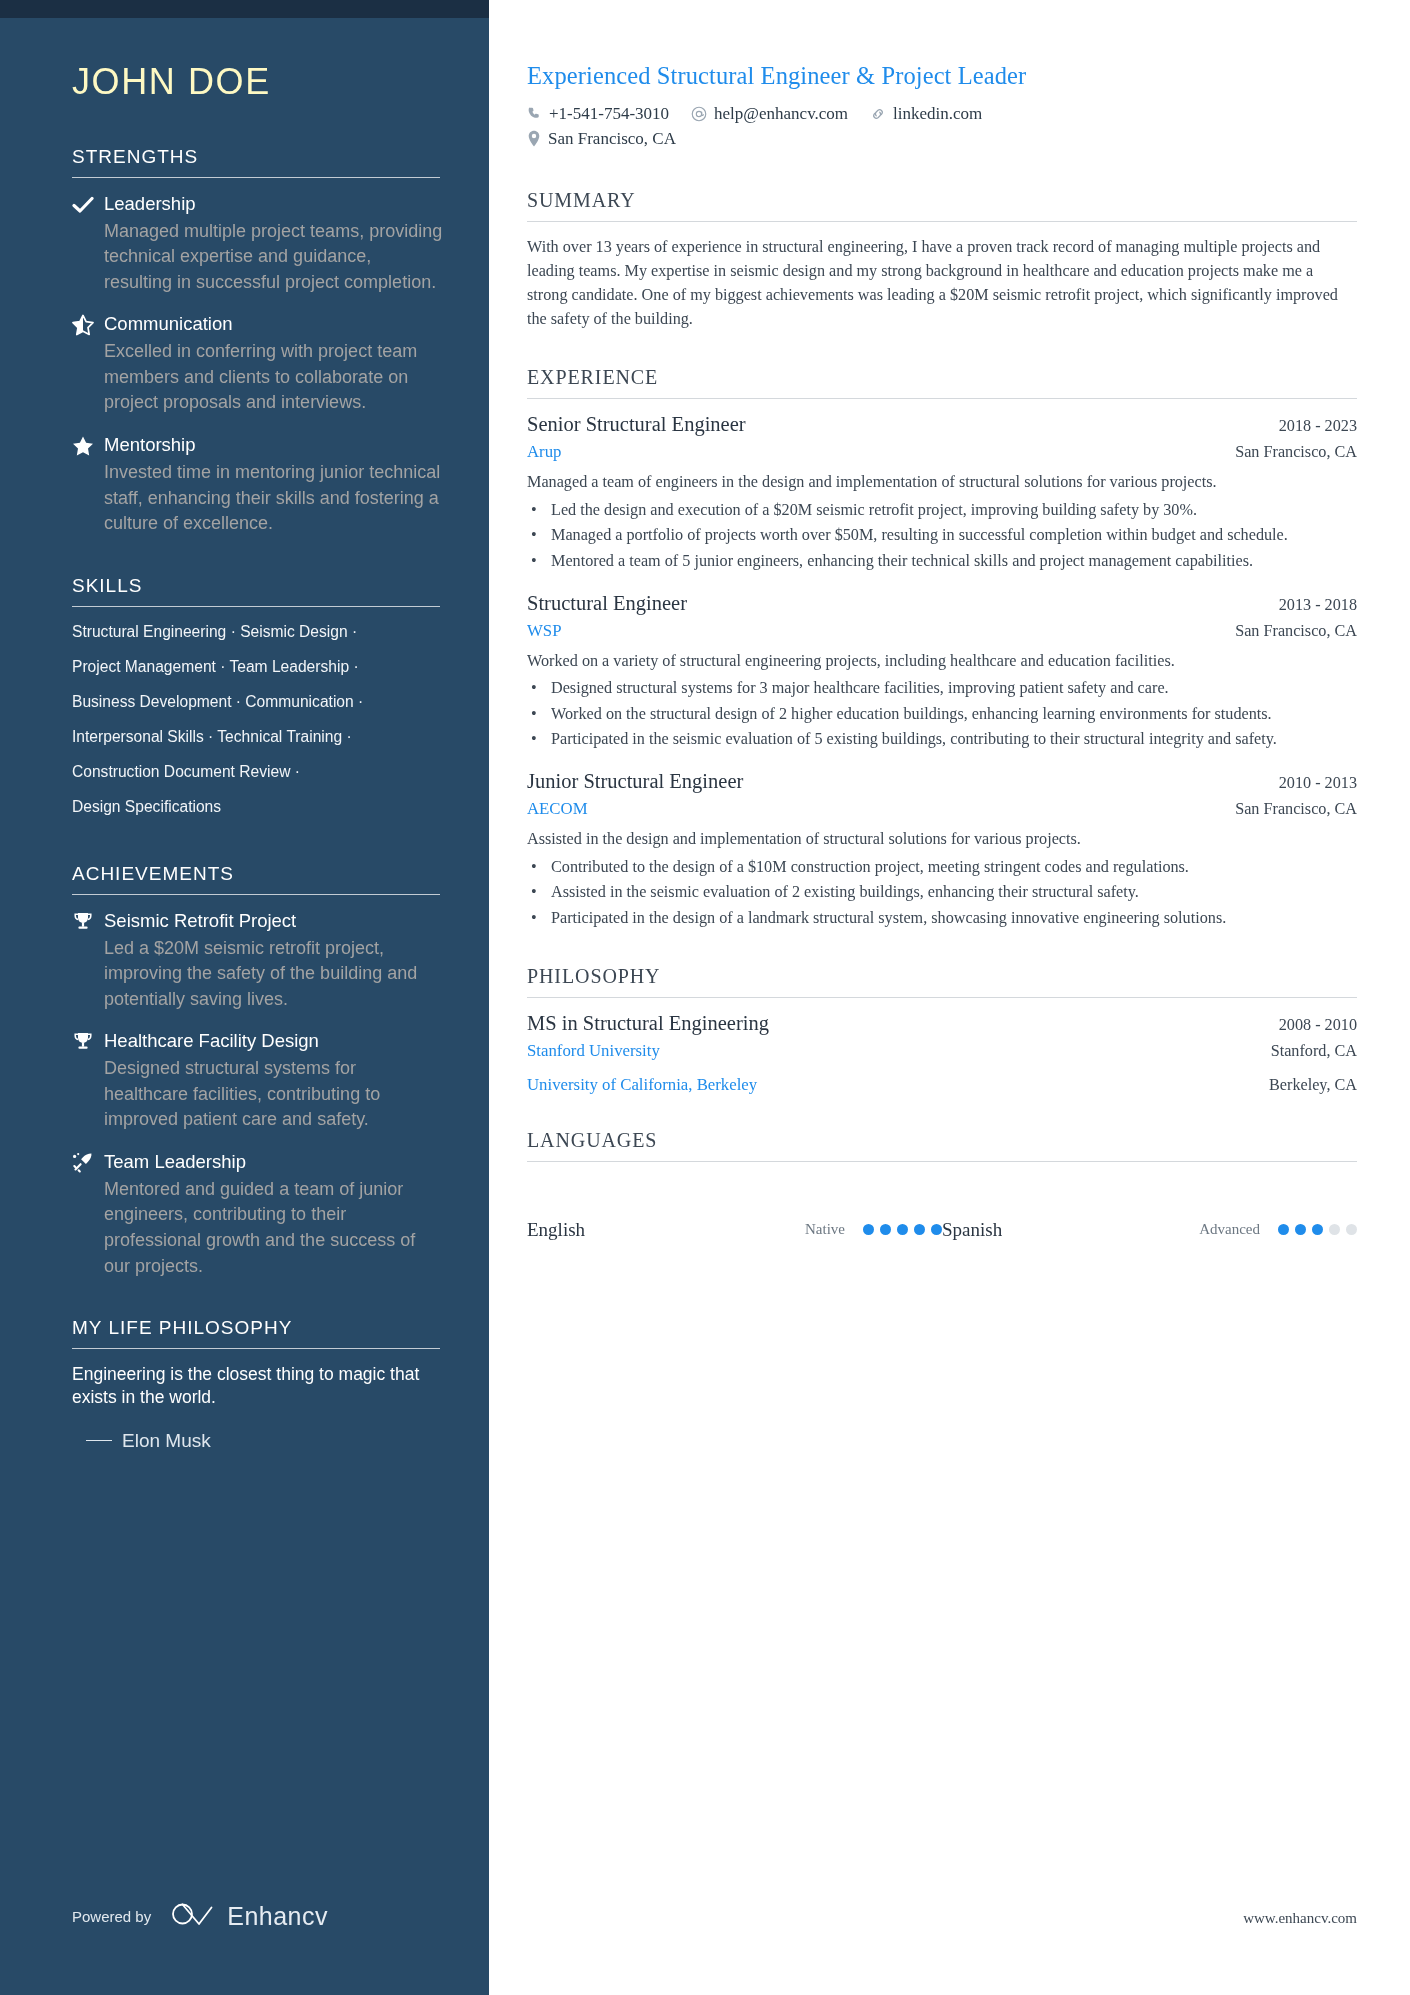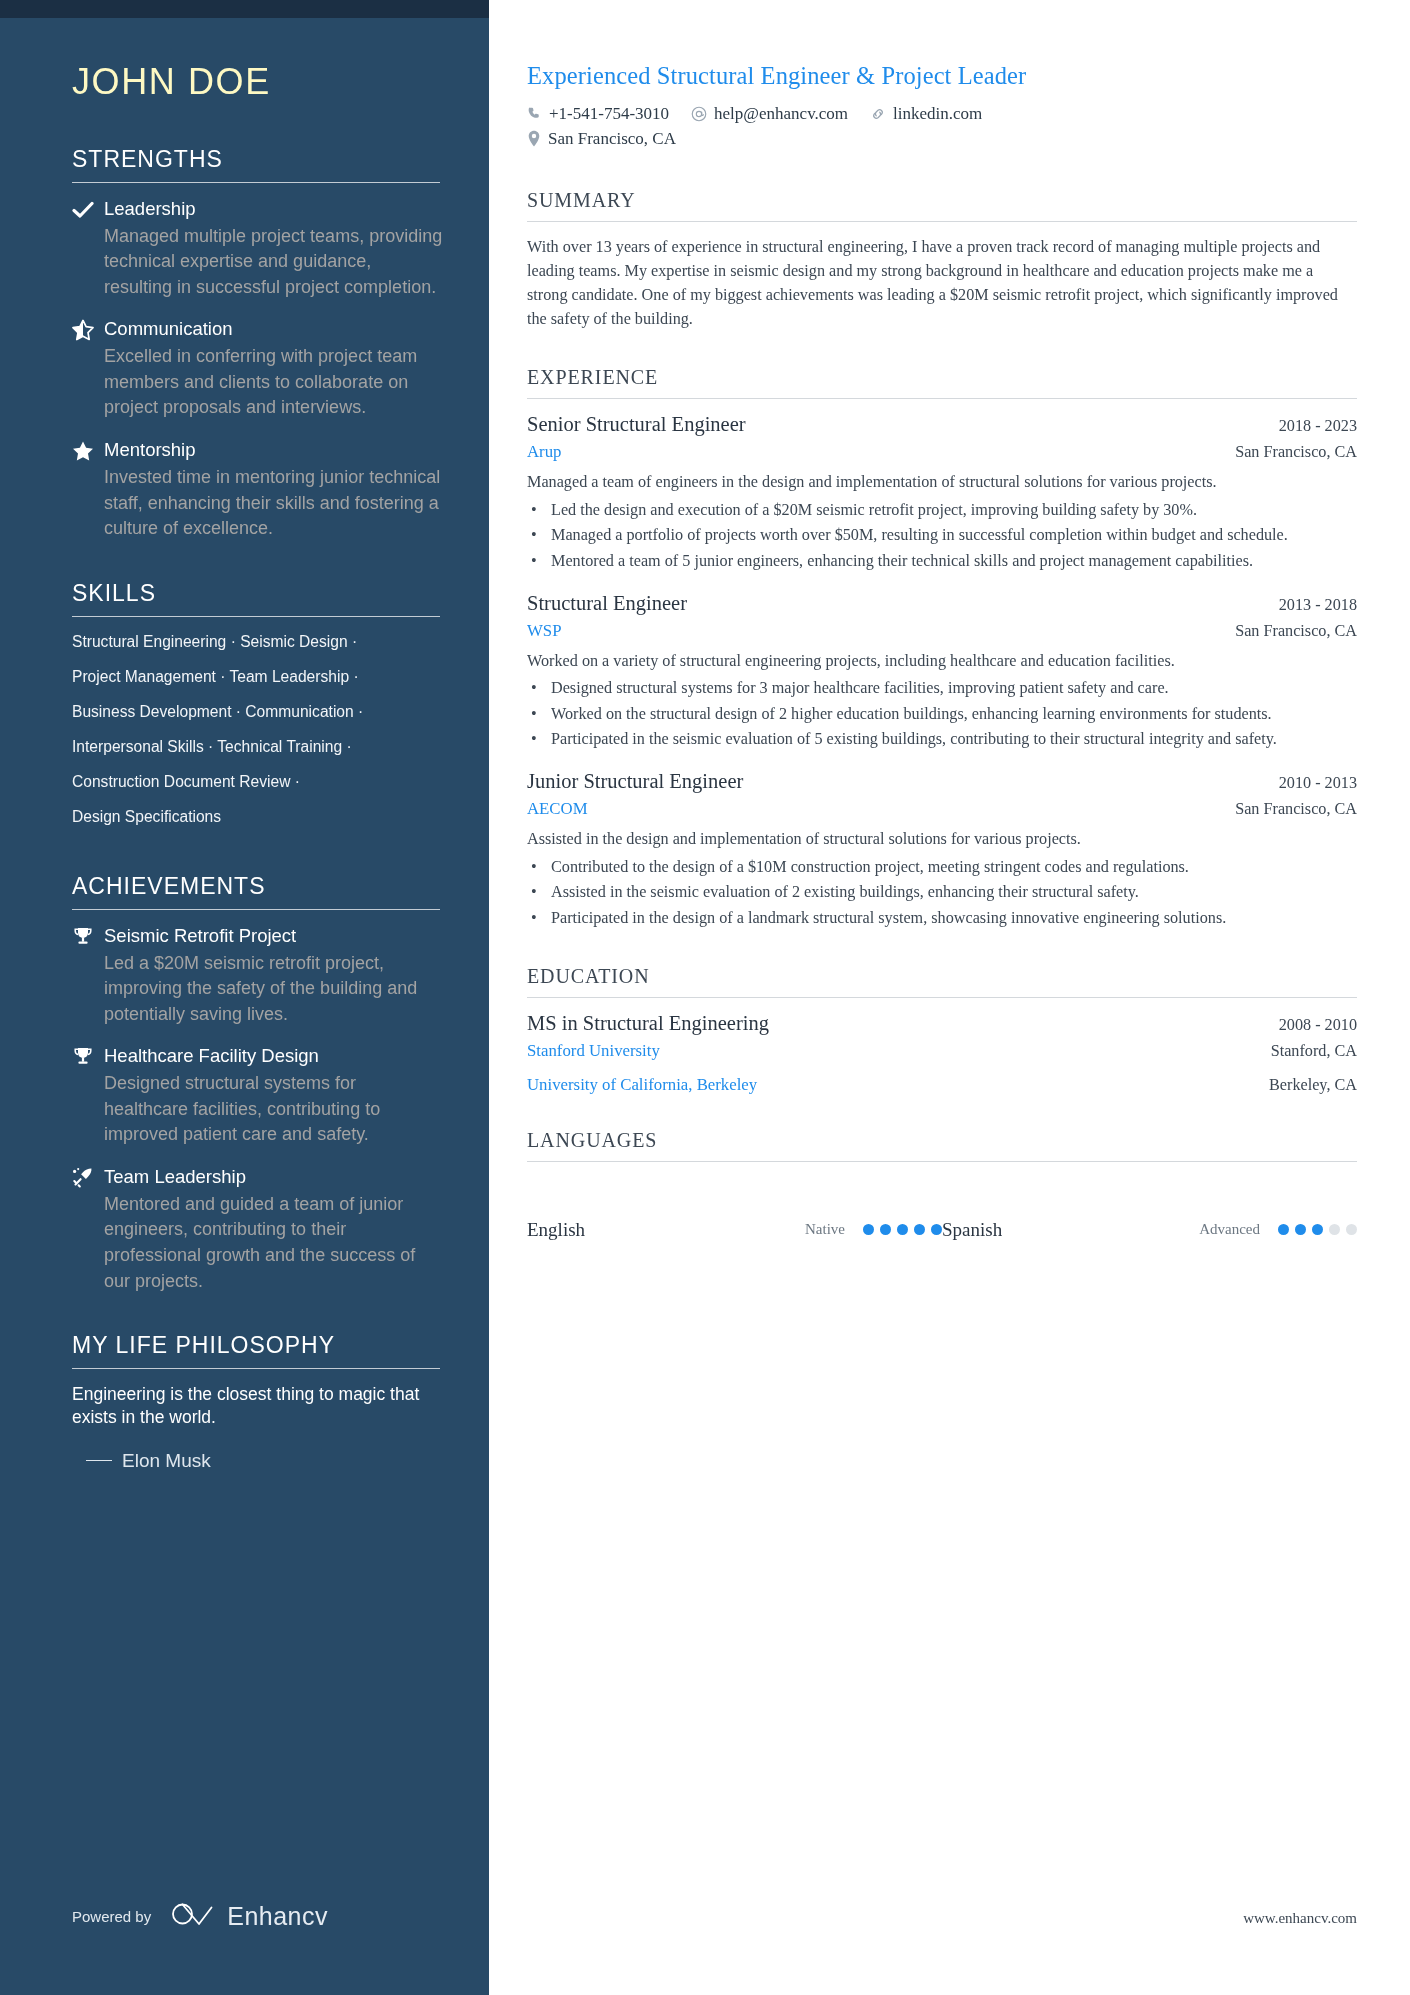--- a/index.html
+++ b/index.html
@@ -45,21 +45,21 @@
     font-size: 36px;
     font-weight: 400;
     letter-spacing: 1.6px;
     color: #fef9c3;
     line-height: 1.1;
   }
 
   .side-section { margin-top: 44px; }
   .side-section.tight { margin-top: 38px; }
   .side-section-title {
-    font-size: 23px;
+    font-size: 19px;
     font-weight: 400;
     letter-spacing: 1.0px;
     color: #ffffff;
     padding-bottom: 9px;
   }
   .side-rule {
     height: 1px;
     background: #ffffff;
     opacity: .72;
     width: 368px;
@@ -559,21 +559,21 @@
               <div class="bullet">
                 <span class="bullet-dot">•</span>
                 <span class="bullet-text">Participated in the design of a landmark structural system, showcasing innovative engineering solutions.</span>
               </div>
             </div>
           </div>
         </div>
     </section>
 
     <section class="section">
-      <div class="section-title">EDUCATION</div>
+      <div class="section-title">PHILOSOPHY</div>
       <div class="rule"></div>
       <div id="education-list">
           <div class="edu-entry">
             <div class="entry-head">
               <span class="entry-title">MS in Structural Engineering</span>
               <span class="entry-date">2008 - 2010</span>
             </div>
             <div class="entry-sub">
               <span class="entry-company">Stanford University</span>
               <span class="entry-loc">Stanford, CA</span>

